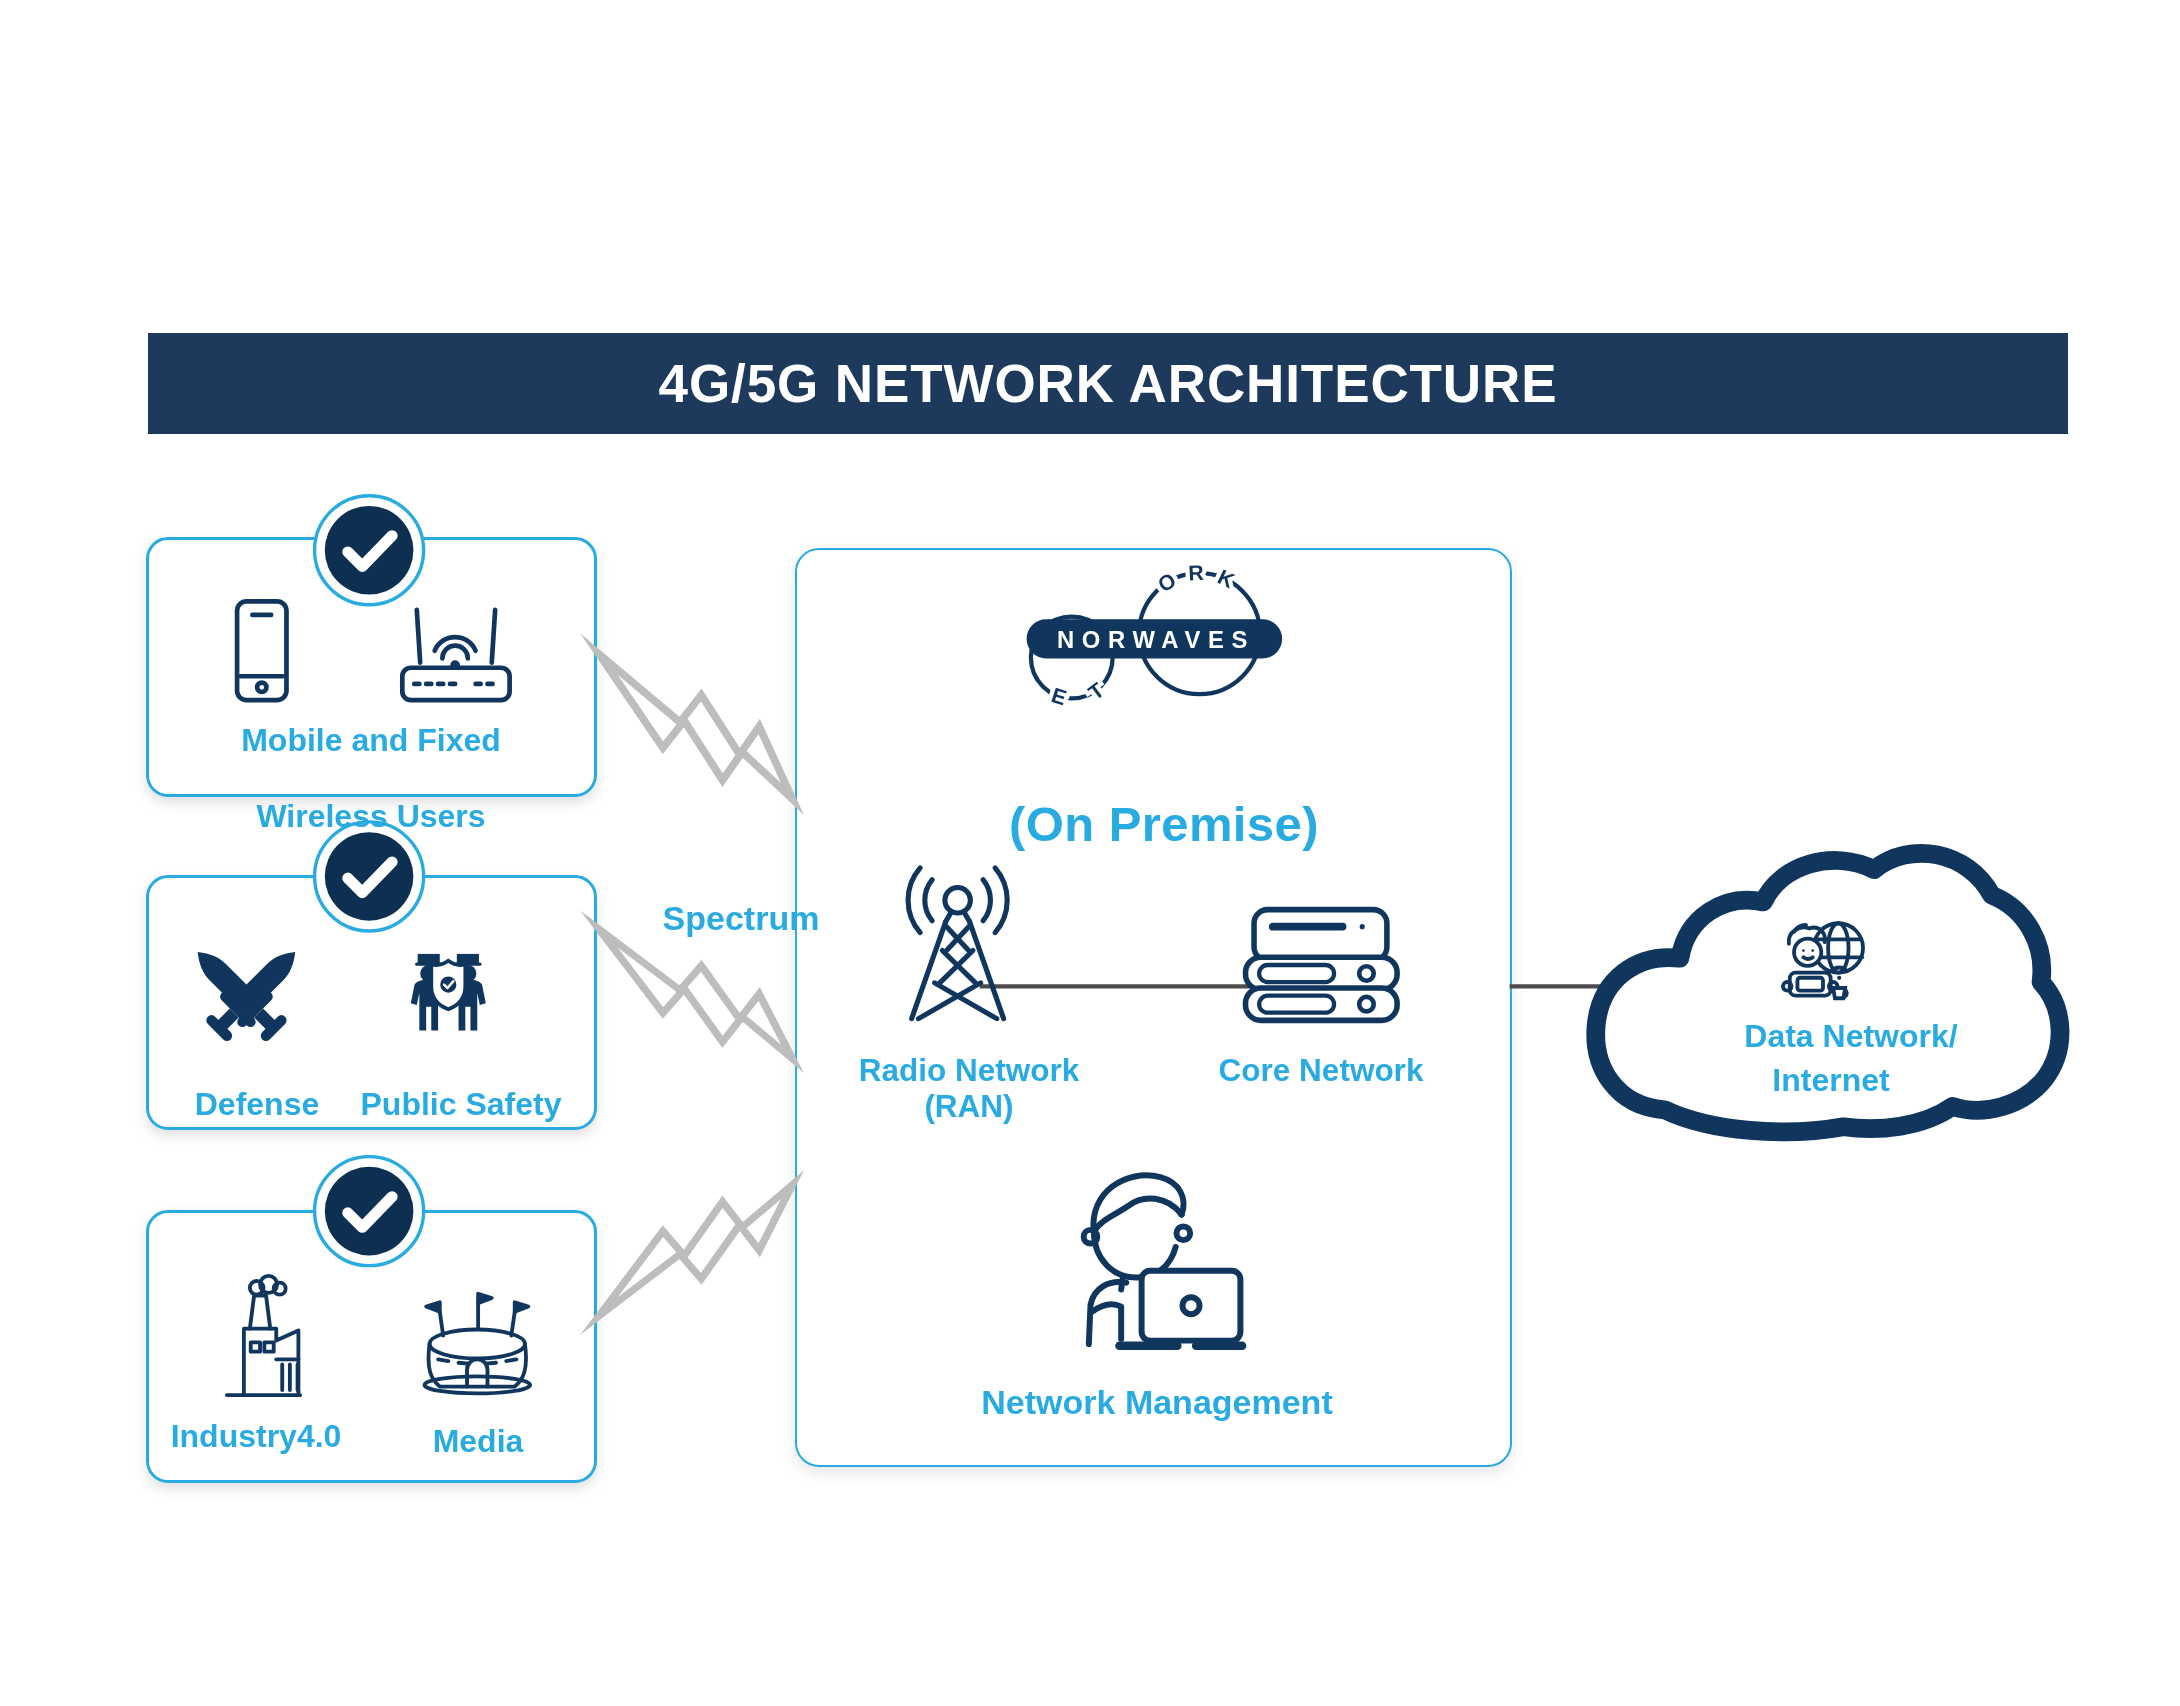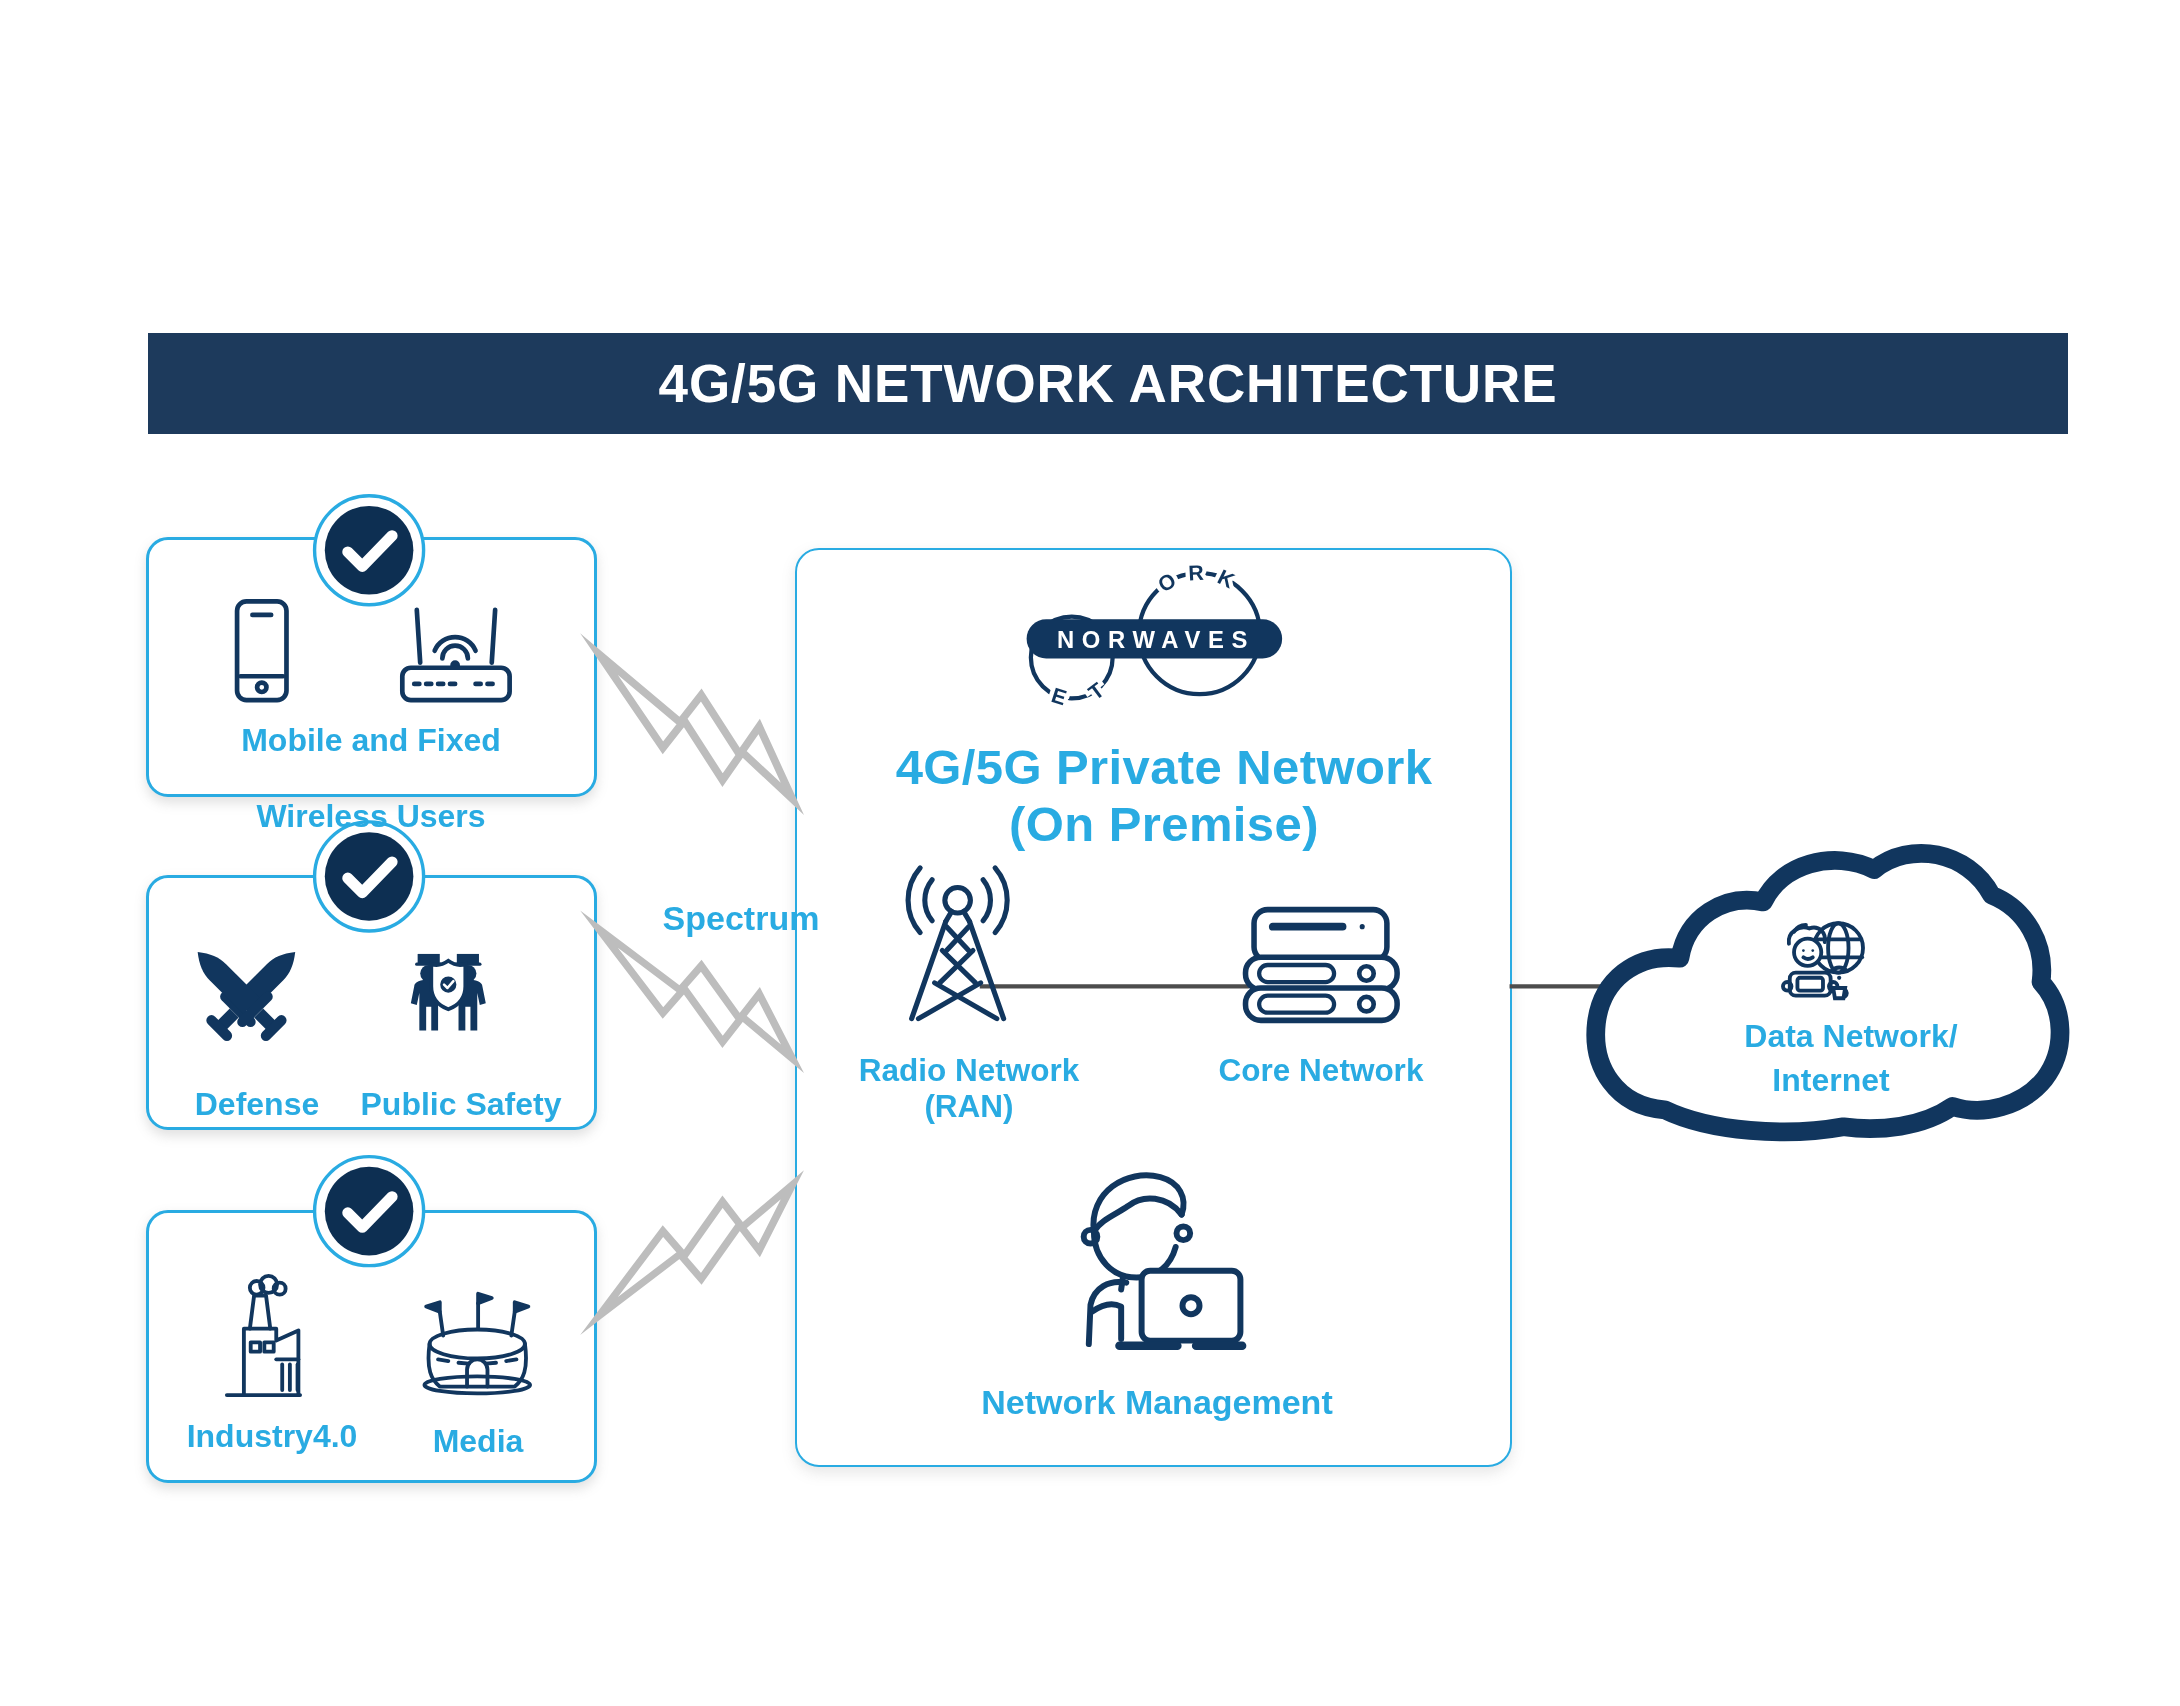--- a/index.html
+++ b/index.html
@@ -224,26 +224,25 @@
       <path d="M42,220 L110,220 M132,220 L186,220" stroke-width="10"></path>
     </g>
   </svg>
 
   <div class="lbl f38" style="left:371px;top:740px;">Mobile and Fixed</div>
   <div class="lbl f38" style="left:371px;top:816px;">Wireless Users</div>
 
   <div class="lbl f38" style="left:257px;top:1104px;">Defense</div>
   <div class="lbl f38" style="left:461px;top:1104px;">Public Safety</div>
 
-  <div class="lbl f38" style="left:272px;top:1436px;">Industry4.0</div>
+  <div class="lbl f38" style="left:256px;top:1436px;">Industry4.0</div>
   <div class="lbl f38" style="left:478px;top:1441px;">Media</div>
 
   <div class="lbl f40" style="left:705px;top:918px;margin-left:36px;">Spectrum</div>
 
-  <div class="lbl head" style="left:1164px;top:767px;">4G/5G Private Network</div>
   <div class="lbl head" style="left:1164px;top:824px;">(On Premise)</div>
 
   <div class="lbl f37" style="left:969px;top:1070px;">Radio Network</div>
   <div class="lbl f37" style="left:969px;top:1106px;">(RAN)</div>
   <div class="lbl f37" style="left:1321px;top:1070px;">Core Network</div>
 
   <div class="lbl f40" style="left:1157px;top:1402px;">Network Management</div>
 
   <div class="lbl f38" style="left:1831px;top:1036px;margin-left:20px;">Data Network/</div>
   <div class="lbl f38" style="left:1831px;top:1080px;">Internet</div>

